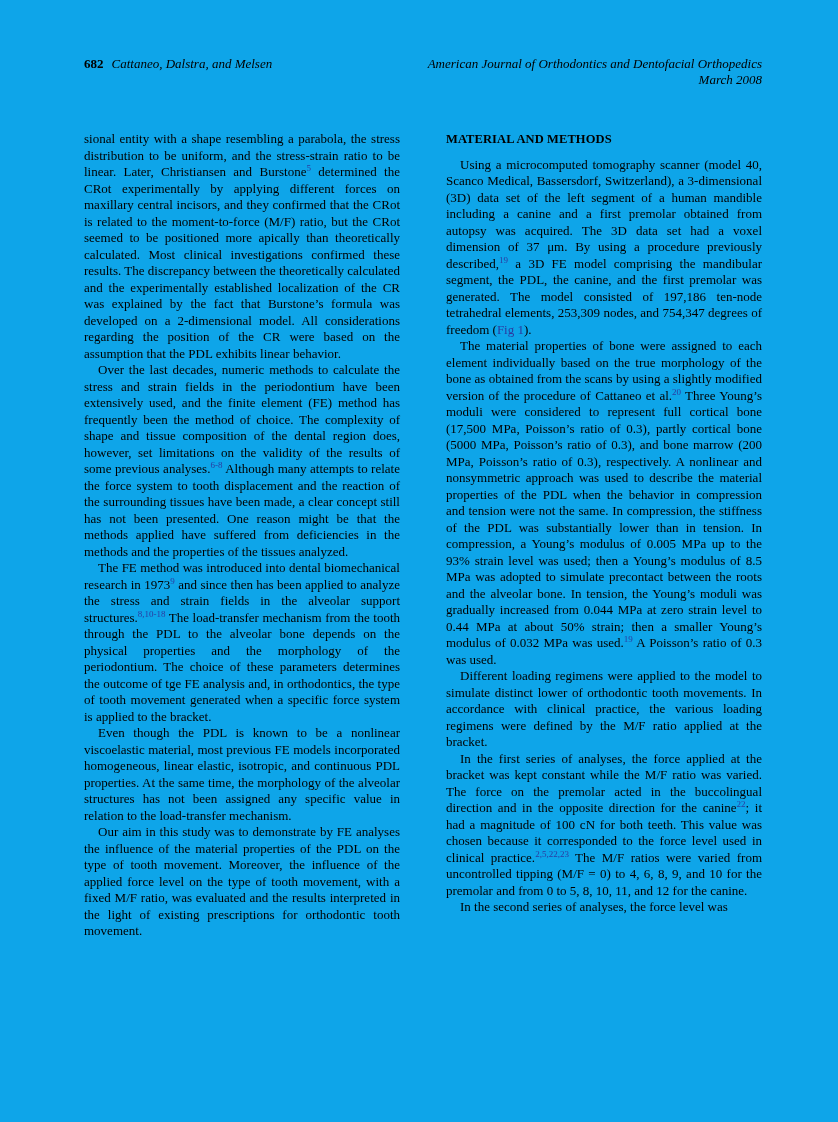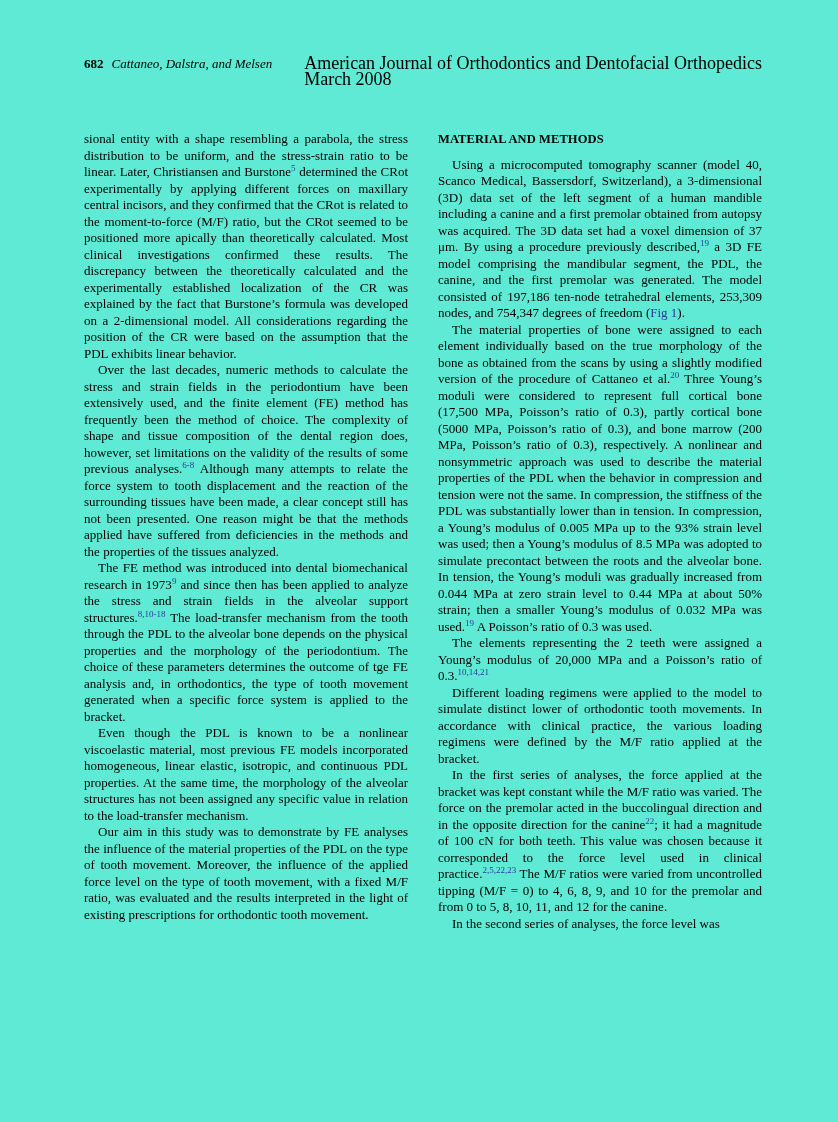--- a/index.html
+++ b/index.html
@@ -4,21 +4,21 @@
 <style>
   * { margin: 0; padding: 0; box-sizing: border-box; }
   html, body { background: #ffffff; }
   :root { --link-color: #2b3aa0; --text-color: #000000; }
 
   .page {
     position: relative;
     width: 838px;
     height: 1122px;
     margin: 0 auto;
-    background: #5eead4;
+    background: #0ea5e9;
     color: var(--text-color);
     font-family: "Liberation Serif", "DejaVu Serif", serif;
     overflow: hidden;
   }
   .page-inner {
     padding: 56px 76px 0 84px;
   }
 
   
   .page-header {
@@ -35,28 +35,30 @@
   }
   .page-num {
     font-weight: bold;
     font-style: normal;
     margin-right: 8px;
   }
   .authors {
     font-style: italic;
   }
   .header-right {
-    font-size: 18px;
+    text-align: right;
+    font-style: italic;
+    font-size: 13px;
     line-height: 15.5px;
   }
 
   
   .columns {
     display: flex;
-    gap: 30px;
+    gap: 46px;
   }
   .col {
     flex: 1 1 0;
     font-size: 13px;
     line-height: 16.5px;
     text-align: justify;
     hyphens: auto;
     -webkit-hyphens: auto;
   }
   .col p { margin: 0; }
@@ -104,21 +106,20 @@
           <p class="no-indent"><span>sional entity with a shape resembling a parabola, the stress distribution to be uniform, and the stress-strain ratio to be linear. Later, Christiansen and Burstone</span><sup class="ref-link">5</sup><span> determined the CRot experimentally by applying different forces on maxillary central incisors, and they confirmed that the CRot is related to the moment-to-force (M/F) ratio, but the CRot seemed to be positioned more apically than theoretically calculated. Most clinical investigations confirmed these results. The discrepancy between the theoretically calculated and the experimentally established localization of the CR was explained by the fact that Burstone’s formula was developed on a 2-dimensional model. All considerations regarding the position of the CR were based on the assumption that the PDL exhibits linear behavior.</span></p>
           <p class="indent"><span>Over the last decades, numeric methods to calculate the stress and strain fields in the periodontium have been extensively used, and the finite element (FE) method has frequently been the method of choice. The complexity of shape and tissue composition of the dental region does, however, set limitations on the validity of the results of some previous analyses.</span><sup class="ref-link">6-8</sup><span> Although many attempts to relate the force system to tooth displacement and the reaction of the surrounding tissues have been made, a clear concept still has not been presented. One reason might be that the methods applied have suffered from deficiencies in the methods and the properties of the tissues analyzed.</span></p>
           <p class="indent"><span>The FE method was introduced into dental biomechanical research in 1973</span><sup class="ref-link">9</sup><span> and since then has been applied to analyze the stress and strain fields in the alveolar support structures.</span><sup class="ref-link">8,10-18</sup><span> The load-transfer mechanism from the tooth through the PDL to the alveolar bone depends on the physical properties and the morphology of the periodontium. The choice of these parameters determines the outcome of tge FE analysis and, in orthodontics, the type of tooth movement generated when a specific force system is applied to the bracket.</span></p>
           <p class="indent"><span>Even though the PDL is known to be a nonlinear viscoelastic material, most previous FE models incorporated homogeneous, linear elastic, isotropic, and continuous PDL properties. At the same time, the morphology of the alveolar structures has not been assigned any specific value in relation to the load-transfer mechanism.</span></p>
           <p class="indent"><span>Our aim in this study was to demonstrate by FE analyses the influence of the material properties of the PDL on the type of tooth movement. Moreover, the influence of the applied force level on the type of tooth movement, with a fixed M/F ratio, was evaluated and the results interpreted in the light of existing prescriptions for orthodontic tooth movement.</span></p>
         </section>
       <section class="col" id="col-right">
           <h2 class="section-heading">MATERIAL AND METHODS</h2>
           <p class="indent"><span>Using a microcomputed tomography scanner (model 40, Scanco Medical, Bassersdorf, Switzerland), a 3-dimensional (3D) data set of the left segment of a human mandible including a canine and a first premolar obtained from autopsy was acquired. The 3D data set had a voxel dimension of 37 μm. By using a procedure previously described,</span><sup class="ref-link">19</sup><span> a 3D FE model comprising the mandibular segment, the PDL, the canine, and the first premolar was generated. The model consisted of 197,186 ten-node tetrahedral elements, 253,309 nodes, and 754,347 degrees of freedom (</span><span class="ref-link">Fig 1</span><span>).</span></p>
           <p class="indent"><span>The material properties of bone were assigned to each element individually based on the true morphology of the bone as obtained from the scans by using a slightly modified version of the procedure of Cattaneo et al.</span><sup class="ref-link">20</sup><span> Three Young’s moduli were considered to represent full cortical bone (17,500 MPa, Poisson’s ratio of 0.3), partly cortical bone (5000 MPa, Poisson’s ratio of 0.3), and bone marrow (200 MPa, Poisson’s ratio of 0.3), respectively. A nonlinear and nonsymmetric approach was used to describe the material properties of the PDL when the behavior in compression and tension were not the same. In compression, the stiffness of the PDL was substantially lower than in tension. In compression, a Young’s modulus of 0.005 MPa up to the 93% strain level was used; then a Young’s modulus of 8.5 MPa was adopted to simulate precontact between the roots and the alveolar bone. In tension, the Young’s moduli was gradually increased from 0.044 MPa at zero strain level to 0.44 MPa at about 50% strain; then a smaller Young’s modulus of 0.032 MPa was used.</span><sup class="ref-link">19</sup><span> A Poisson’s ratio of 0.3 was used.</span></p>
-          <p class="indent"><span>The elements representing the 2 teeth were assigned a Young’s modulus of 20,000 MPa and a Poisson’s ratio of 0.3.</span><sup class="ref-link">10,14,21</sup></p>
           <p class="indent"><span>Different loading regimens were applied to the model to simulate distinct lower of orthodontic tooth movements. In accordance with clinical practice, the various loading regimens were defined by the M/F ratio applied at the bracket.</span></p>
           <p class="indent"><span>In the first series of analyses, the force applied at the bracket was kept constant while the M/F ratio was varied. The force on the premolar acted in the buccolingual direction and in the opposite direction for the canine</span><sup class="ref-link">22</sup><span>; it had a magnitude of 100 cN for both teeth. This value was chosen because it corresponded to the force level used in clinical practice.</span><sup class="ref-link">2,5,22,23</sup><span> The M/F ratios were varied from uncontrolled tipping (M/F = 0) to 4, 6, 8, 9, and 10 for the premolar and from 0 to 5, 8, 10, 11, and 12 for the canine.</span></p>
           <p class="indent"><span>In the second series of analyses, the force level was</span></p>
         </section>
     </main>
 
   </div>
 </div>
 
 </body></html>

